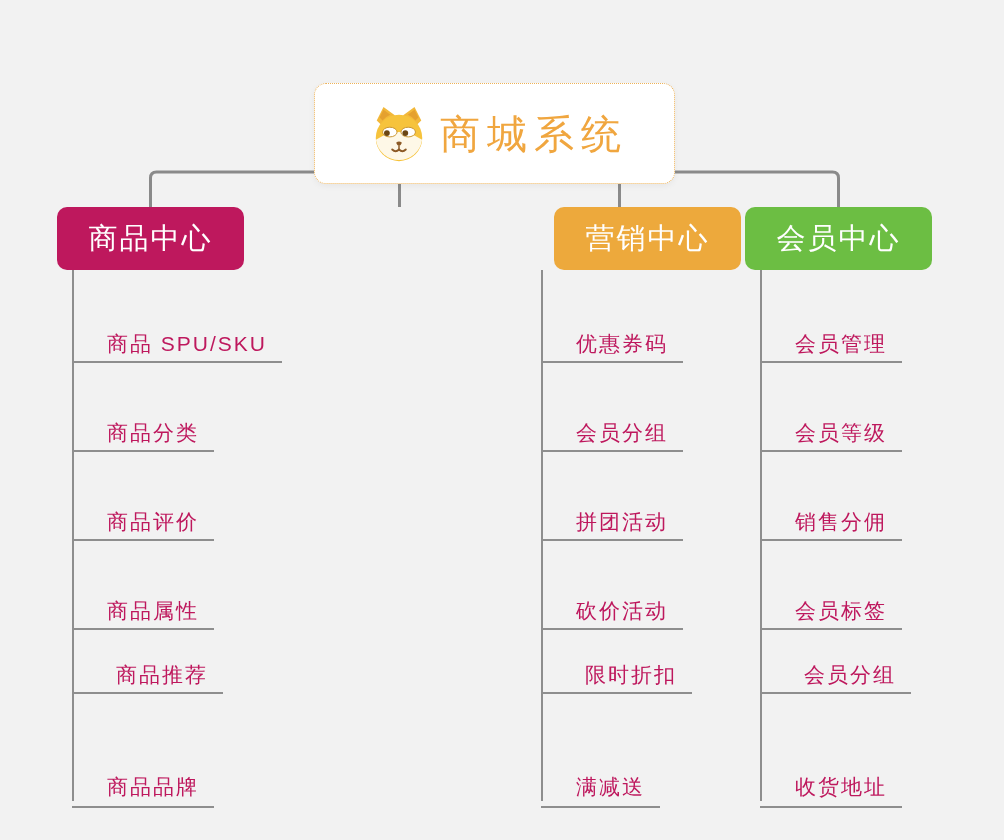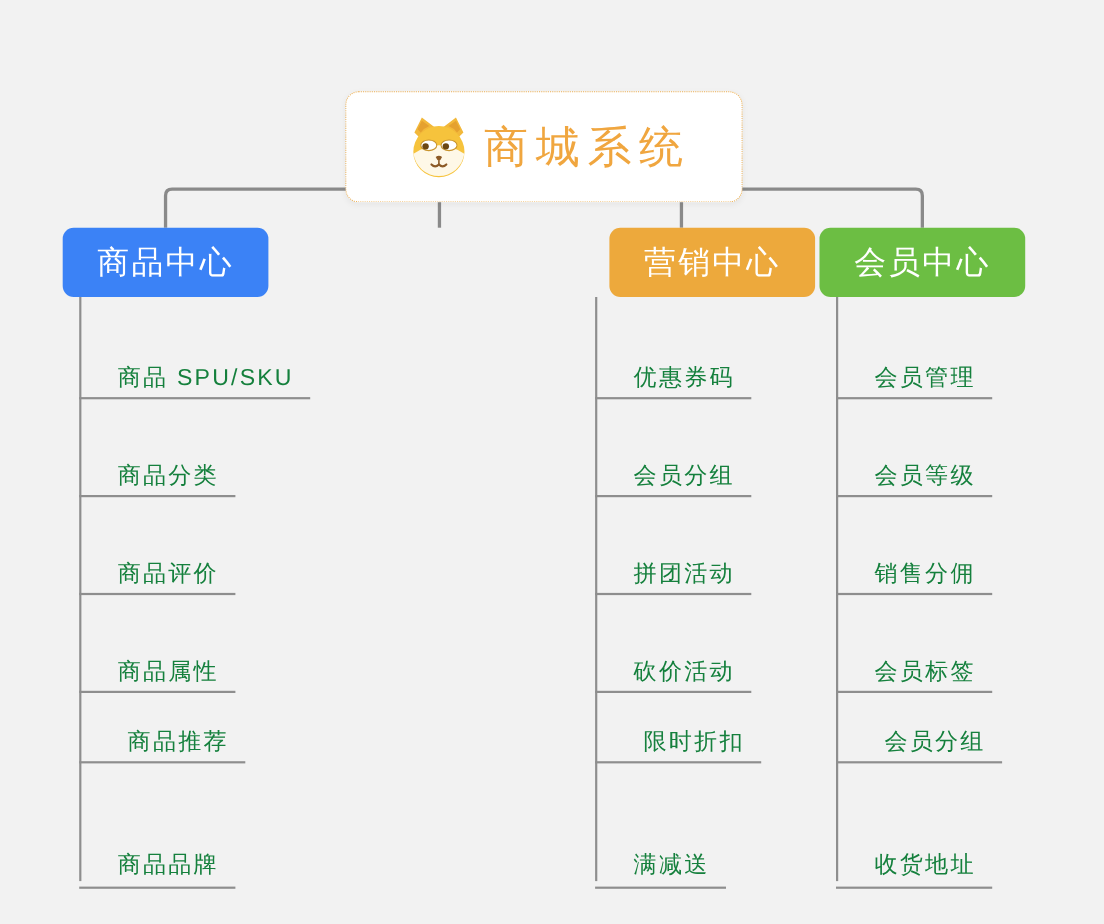--- a/index.html
+++ b/index.html
@@ -55,21 +55,21 @@
   .trunk{
     position:absolute;left:15px;top:63px;width:2px;height:531px;
     background:#8e8e8e;
   }
   .leaf{
     position:absolute;left:15px;height:38px;
     padding:0 15px 0 35px;
     border-bottom:2px solid #8e8e8e;
     font-size:21px;
     letter-spacing:2px;
-    color:#15803d;
+    color:#be185d;
     white-space:nowrap;
     display:flex;align-items:flex-end;
     line-height:1;
     padding-bottom:7px;
     box-sizing:content-box;
     cursor:pointer;
   }
   .leaf-1{top:109px;} .leaf-2{top:198px;} .leaf-3{top:287px;}
   .leaf-4{top:376px;} .leaf-5{top:440px;padding-left:44px;} .leaf-6{top:554px;font-family:Liberation Mono, monospace;}
   .col-1{left:57px;}  .col-2{left:307px;} .col-3{left:526px;} .col-4{left:745px;}
@@ -101,21 +101,21 @@
       <circle cx="19.5" cy="28" r="3" fill="#6b4613"></circle>
       <circle cx="38.5" cy="28" r="3" fill="#6b4613"></circle>
       <path d="M29,38 q3,-2.5 6,0 q-1.5,3.5 -3,3.5 q-1.5,0 -3,-3.5 Z" fill="#8c5a26"></path>
       <path d="M32,41 V44.5" stroke="#8c5a26" stroke-width="1.5" fill="none"></path>
       <path d="M25,45 Q28.5,48.5 32,45 Q35.5,48.5 39,45" stroke="#8c5a26" stroke-width="2" fill="none" stroke-linecap="round"></path>
     </svg>
     <span class="root-title">商城系统</span>
   </div>
 
   <div class="branch-col col-1">
-    <div class="branch-header" style="background-color: #3b82f6;">商品中心</div>
+    <div class="branch-header" style="background-color: #be185d;">商品中心</div>
     <div class="trunk"></div>
     <div class="leaf leaf-1">商品 SPU/SKU</div>
     <div class="leaf leaf-2">商品分类</div>
     <div class="leaf leaf-3">商品评价</div>
     <div class="leaf leaf-4">商品属性</div>
     <div class="leaf leaf-5">商品推荐</div>
     <div class="leaf leaf-6">商品品牌</div>
   </div>
 
 

